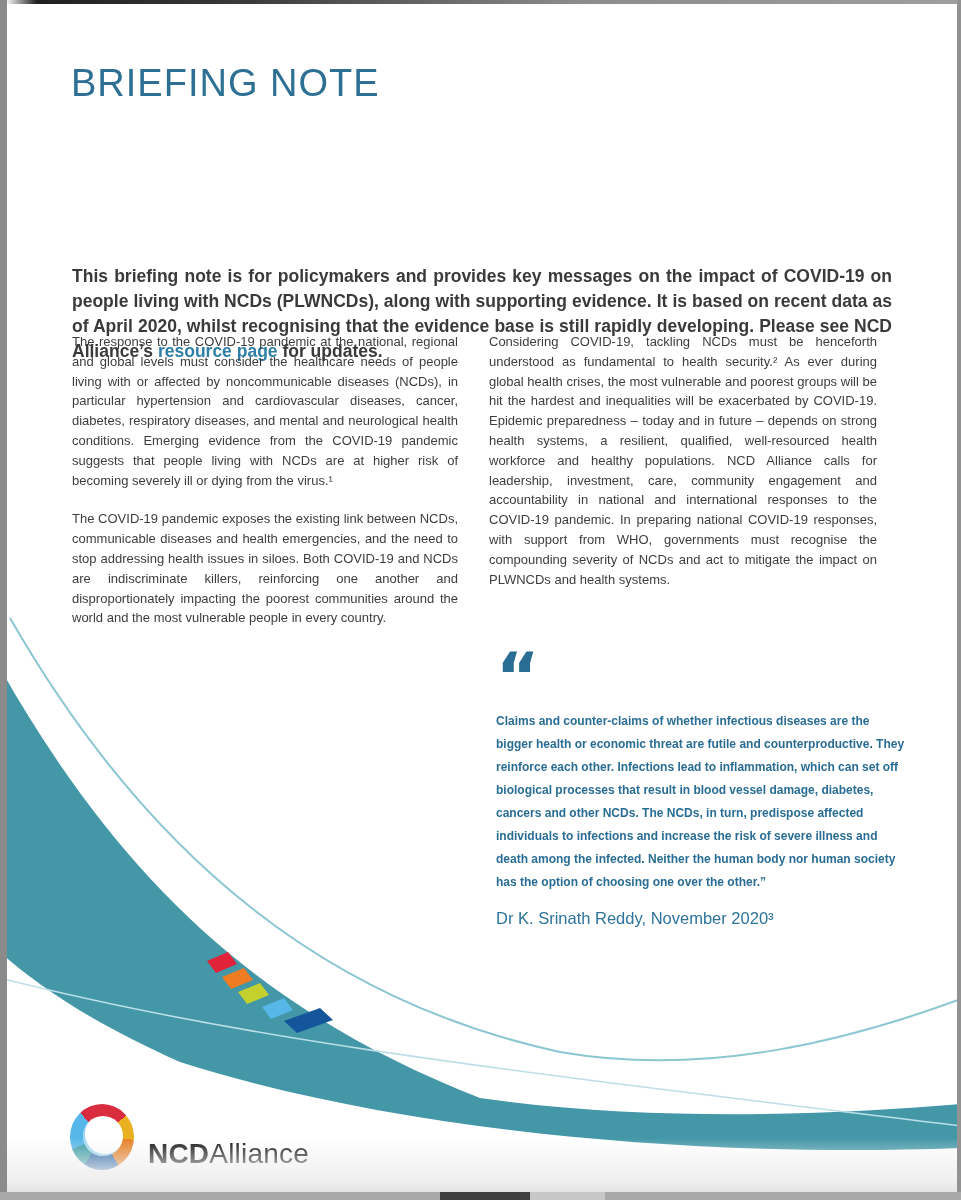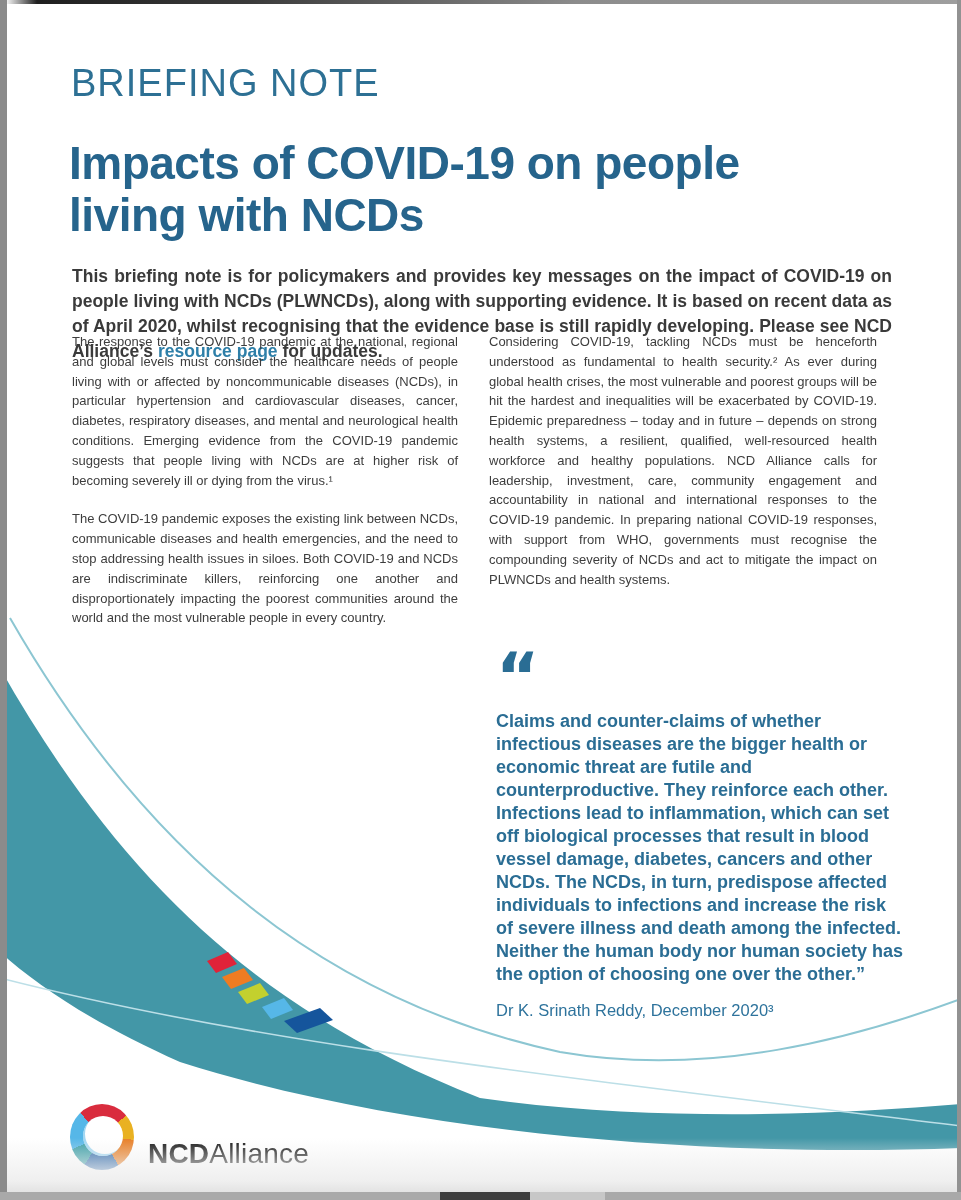--- a/index.html
+++ b/index.html
@@ -43,21 +43,21 @@
   .col p{
     margin:0 0 19px 0;font-size:13px;line-height:19.8px;color:#3d3d3d;text-align:justify;
   }
 
   .quote-block{position:absolute;left:496px;top:648px;width:410px;}
   .quote-mark{
     font-size:66px;line-height:0.9;font-weight:bold;color:#2a6d94;
     font-family:"DejaVu Sans",sans-serif;height:52px;
   }
   .quote-text{
-    margin-top:10px;font-size:18px;font-weight:bold;color:#2a6d94;line-height:23px;
+    margin-top:10px;font-size:12px;font-weight:bold;color:#2a6d94;line-height:23px;
   }
   .attribution{margin-top:15px;font-size:16.5px;color:#2e739c;}
 
   .logo{position:absolute;left:70px;top:1104px;display:flex;align-items:flex-end;}
   .logo-ring{
     position:relative;width:64px;height:66px;border-radius:50%;
     background:conic-gradient(from 0deg,
       #d92c3e 0deg 48deg,
       #e9b121 48deg 95deg,
       #e87f26 95deg 150deg,
@@ -96,37 +96,36 @@
     <path fill="#ef7c22" d="M 222,977 L 244,968 L 253,980 L 231,989 Z"></path>
     <path fill="#c3d02e" d="M 238,992 L 260,983 L 269,995 L 247,1004 Z"></path>
     <path fill="#56b7e8" d="M 262,1007 L 284,998 L 293,1010 L 271,1019 Z"></path>
     <path fill="#15559c" d="M 284,1021 L 320,1008 L 333,1020 L 297,1033 Z"></path>
   </svg>
 
   <div class="content">
 
     <div class="kicker">BRIEFING NOTE</div>
 
-    <h1 class="title">Impacts of COVID-19 on people living with NCDs</h1>
 
     <p class="intro"><span>This briefing note is for policymakers and provides key messages on the impact of COVID-19 on people living with NCDs (PLWNCDs), along with supporting evidence. It is based on recent data as of April 2020, whilst recognising that the evidence base is still rapidly developing. Please see NCD Alliance’s </span><a>resource page</a><span> for updates.</span></p>
 
     <div class="col col-left">
       <p>The response to the COVID-19 pandemic at the national, regional and global levels must consider the healthcare needs of people living with or affected by noncommunicable diseases (NCDs), in particular hypertension and cardiovascular diseases, cancer, diabetes, respiratory diseases, and mental and neurological health conditions. Emerging evidence from the COVID-19 pandemic suggests that people living with NCDs are at higher risk of becoming severely ill or dying from the virus.¹</p>
       <p>The COVID-19 pandemic exposes the existing link between NCDs, communicable diseases and health emergencies, and the need to stop addressing health issues in siloes. Both COVID-19 and NCDs are indiscriminate killers, reinforcing one another and disproportionately impacting the poorest communities around the world and the most vulnerable people in every country.</p>
     </div>
 
     <div class="col col-right">
       <p>Considering COVID-19, tackling NCDs must be henceforth understood as fundamental to health security.² As ever during global health crises, the most vulnerable and poorest groups will be hit the hardest and inequalities will be exacerbated by COVID-19. Epidemic preparedness – today and in future – depends on strong health systems, a resilient, qualified, well-resourced health workforce and healthy populations. NCD Alliance calls for leadership, investment, care, community engagement and accountability in national and international responses to the COVID-19 pandemic. In preparing national COVID-19 responses, with support from WHO, governments must recognise the compounding severity of NCDs and act to mitigate the impact on PLWNCDs and health systems.</p>
     </div>
 
     <div class="quote-block">
       <div class="quote-mark">“</div>
       <div class="quote-text">Claims and counter-claims of whether infectious diseases are the bigger health or economic threat are futile and counterproductive. They reinforce each other. Infections lead to inflammation, which can set off biological processes that result in blood vessel damage, diabetes, cancers and other NCDs. The NCDs, in turn, predispose affected individuals to infections and increase the risk of severe illness and death among the infected. Neither the human body nor human society has the option of choosing one over the other.”</div>
-      <div class="attribution">Dr K. Srinath Reddy, December 2020³</div>
+      <div class="attribution">Dr K. Srinath Reddy, November 2020³</div>
     </div>
 
     <div class="logo">
       <div class="logo-ring">
         <div class="logo-ring-inner"></div>
       </div>
       <div class="logo-text"><span class="ncd">NCD</span><span class="alliance">Alliance</span></div>
     </div>
   </div>
 

